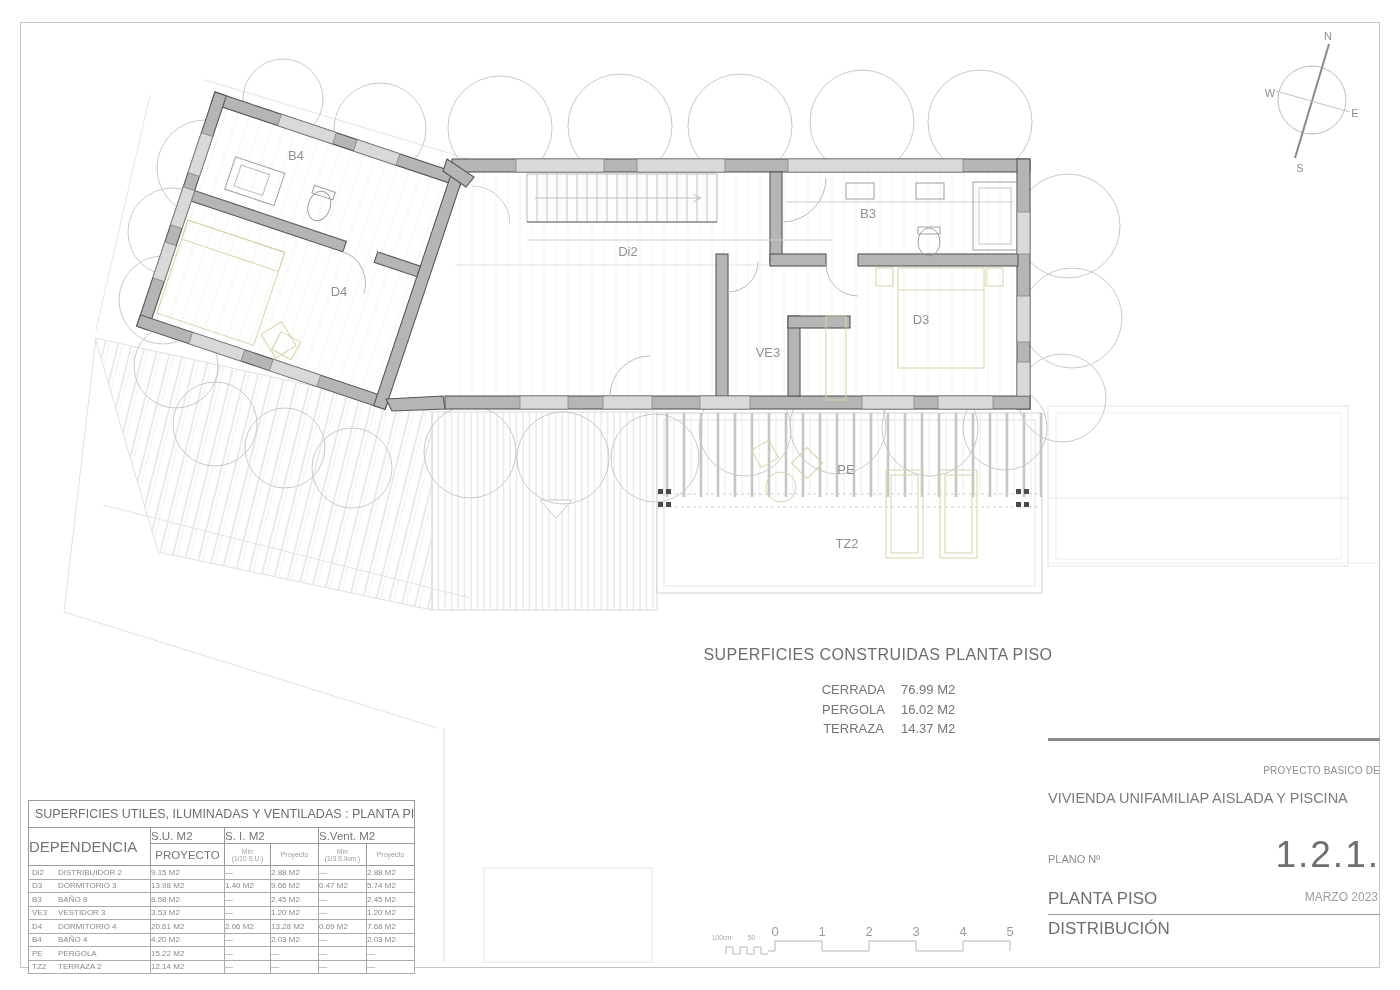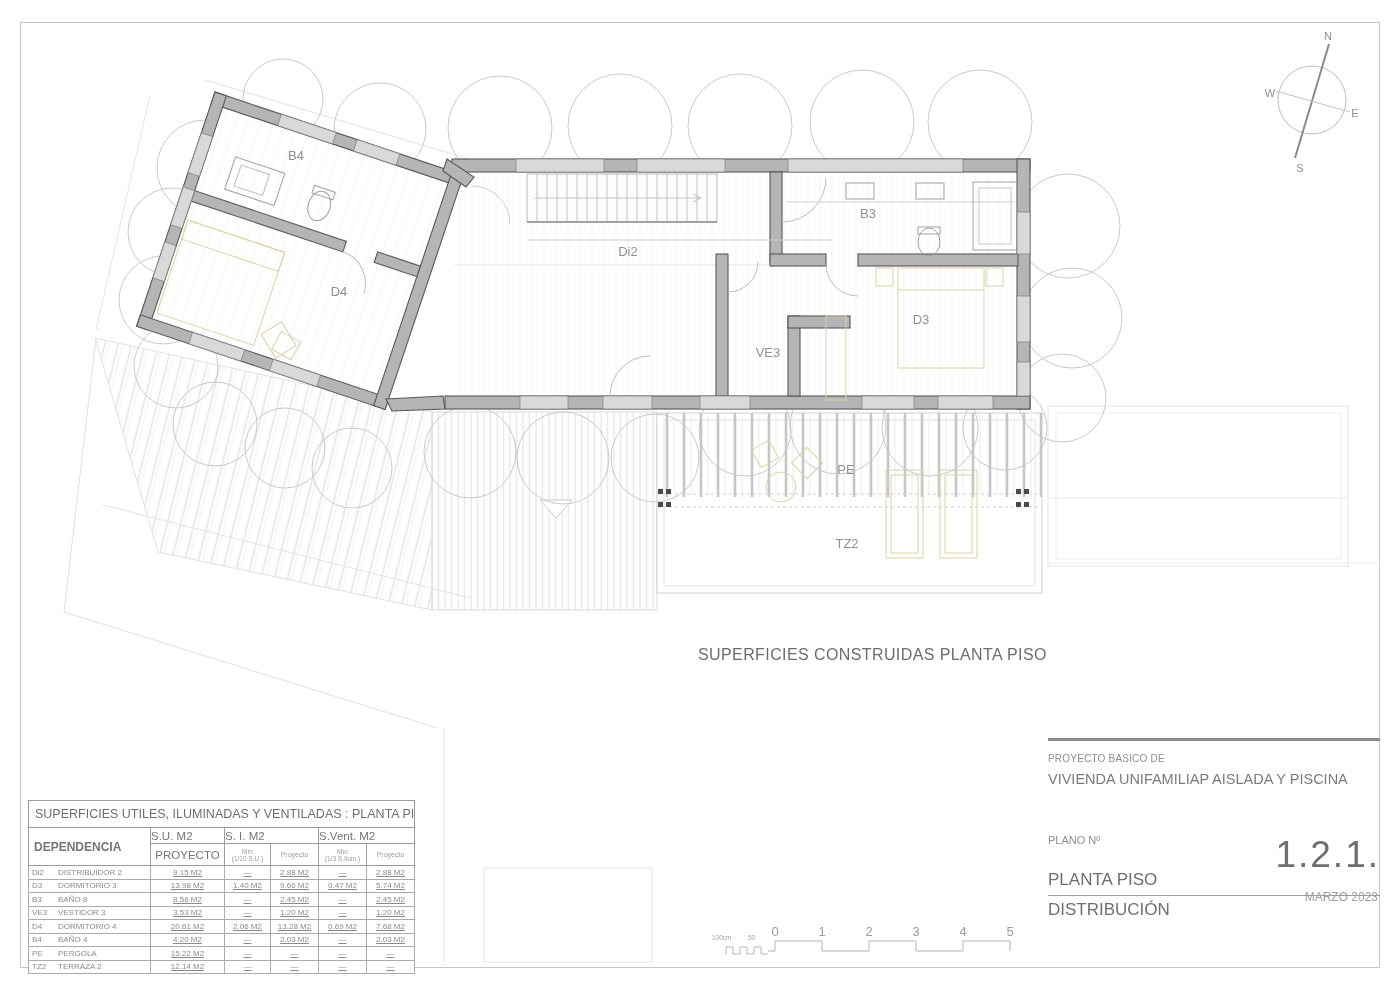--- a/index.html
+++ b/index.html
@@ -6,53 +6,53 @@
   #sheet{position:relative;width:1400px;height:990px;background:#fff;overflow:hidden;
          font-family:"Liberation Sans",sans-serif;color:#7a7a7a;}
   #frame{position:absolute;left:20px;top:22px;width:1358px;height:944px;border:1px solid #c6c6c6;}
   svg text{font-family:"Liberation Sans",sans-serif;}
   .room-label{font-size:13px;fill:#909090;}
   .tick-label{font-size:13px;fill:#9c9c9c;}
   .mini-label{font-size:6.5px;fill:#a5a5a5;}
   .compass-letter{font-size:11px;fill:#8f8f8f;}
 
   
-  #construidas{position:absolute;left:698px;top:646px;width:360px;}
+  #construidas{position:absolute;left:698px;top:646px;width:360px;text-align:center;}
   #construidas h2{margin:0;font-size:16px;font-weight:normal;color:#6d6d6d;letter-spacing:.4px;}
   #construidas .rows{margin-top:16px;}
   #construidas .row{display:flex;font-size:13px;color:#757575;line-height:19.5px;}
   #construidas .row .lbl{margin-left:108px;width:95px;}
 
   
   #titleblock{position:absolute;left:1048px;top:738px;width:332px;}
   .tb-rule-thick{height:3px;background:#8c8c8c;}
-  .tb-project-of{margin-top:12px;font-size:10px;color:#8d8d8d;letter-spacing:.2px;}
-  .tb-project-name{margin-top:7px;font-size:14.5px;color:#7b7b7b;}
+  .tb-project-of{margin-top:24px;font-size:10px;color:#8d8d8d;letter-spacing:.2px;text-align:right;}
+  .tb-project-name{margin-top:14px;font-size:14.5px;color:#7b7b7b;}
   .tb-plano{margin-top:47px;font-size:11px;color:#8d8d8d;}
   .tb-planta{margin-top:24px;font-size:17px;color:#6f6f6f;}
   .tb-rule-thin{margin-top:5px;height:1px;background:#9c9c9c;}
   .tb-distrib{margin-top:4px;font-size:17px;color:#6f6f6f;}
   .tb-number{position:absolute;right:0;top:96px;font-size:37px;color:#6f6f6f;letter-spacing:2px;}
   .tb-date{position:absolute;right:2px;top:152px;font-size:12px;color:#9e9e9e;}
 
   
   #note{position:absolute;left:28px;top:768px;font-size:9.5px;line-height:11.5px;color:#8a8a8a;}
   #surf-table{position:absolute;left:28px;top:800px;border-collapse:collapse;table-layout:fixed;
               width:386px;background:#fff;}
   #surf-table td{border:1px solid #9b9b9b;padding:0;overflow:hidden;white-space:nowrap;}
   #surf-table .t-title{font-size:12.5px;color:#6e6e6e;height:26px;padding-left:6px;}
   #surf-table .t-group{font-size:11.5px;color:#757575;text-align:left;height:15px;}
-  #surf-table .t-dep{font-size:12px;color:#757575;padding-left:5px;font-weight:bold;}
+  #surf-table .t-dep{font-size:15px;color:#757575;}
   #surf-table .t-proy-big{font-size:11.5px;color:#757575;text-align:center;height:21px;}
   #surf-table .t-sub{font-size:6.5px;line-height:7px;color:#9a9a9a;text-align:center;}
   #surf-table .t-sub2{font-size:7px;color:#9a9a9a;text-align:center;}
   #surf-table .d-row td{border-color:#ababab;height:12.5px;font-size:8px;color:#8a8a8a;}
   #surf-table .d-dep{display:flex;}
   #surf-table .d-code{width:26px;padding-left:3px;}
-  #surf-table .d-val{text-align:center;text-decoration:underline;}
+  #surf-table .d-val{}
 </style>
 </head>
 <body>
 
 <div id="sheet">
   <div id="frame"></div>
 
   <svg width="1400" height="990" viewBox="0 0 1400 990" style="position:absolute;left:0;top:0;">
     <defs>
       <pattern id="deckV" width="6.5" height="10" patternUnits="userSpaceOnUse">
@@ -288,20 +288,34 @@
         <text class="tick-label" x="869" y="936">2</text>
         <text class="tick-label" x="916" y="936">3</text>
         <text class="tick-label" x="963" y="936">4</text>
         <text class="tick-label" x="1010" y="936">5</text>
       </g>
     </g>
   </svg>
 
   <div id="construidas">
     <h2>SUPERFICIES CONSTRUIDAS PLANTA PISO</h2>
+    <div class="rows">
+      <div class="row">
+        <span class="lbl">CERRADA</span>
+        <span>76.99 M2</span>
+      </div>
+      <div class="row">
+        <span class="lbl">PERGOLA</span>
+        <span>16.02 M2</span>
+      </div>
+      <div class="row">
+        <span class="lbl">TERRAZA</span>
+        <span>14.37 M2</span>
+      </div>
+    </div>
   </div>
 
 
   <table id="surf-table">
     <colgroup>
       <col style="width:122px">
         <col style="width:74px">
         <col style="width:46px">
       <col style="width:48px">
         <col style="width:48px">

